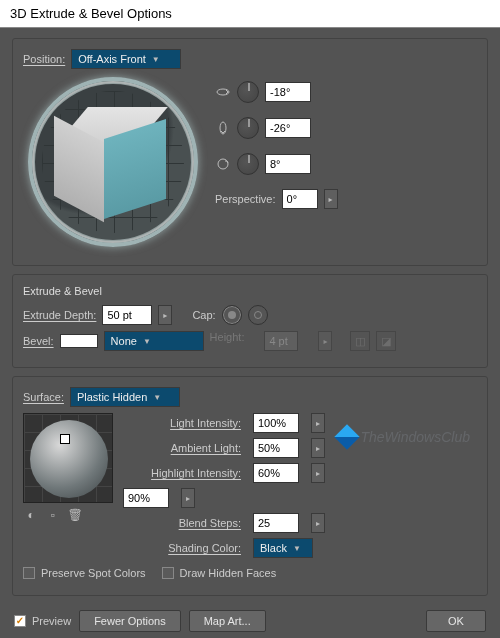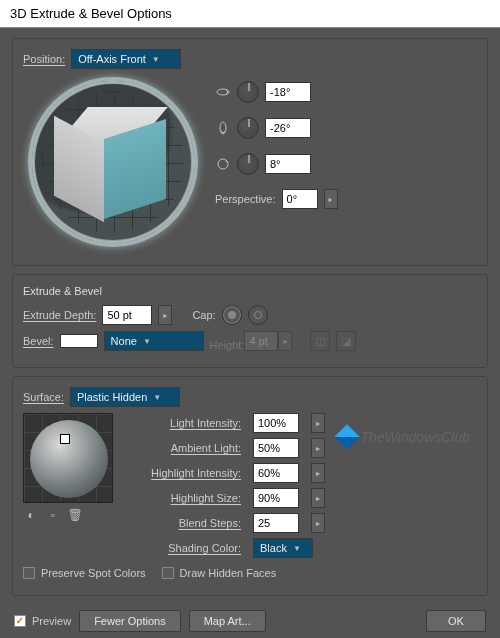--- a/index.html
+++ b/index.html
@@ -146,21 +146,21 @@
             <span class="dot" style="background:#555;border:1px solid #888"></span>
           </div>
       </div>
       <div class="row">
         <span class="lbl u">Bevel:</span>
         <div class="bevel-swatch"></div>
         <div class="combo" style="width:100px">
           <span>None</span>
           <span class="arrow">▼</span>
         </div>
-        <span class="disabled" style="display:flex;align-items:flex-end;gap:0">
+        <span class="disabled" style="display:flex;align-items:flex-start;gap:20px">
           <span class="lbl disabled">Height:</span>
           <input class="input" style="width: 34px;" disabled="" value="4 pt">
           <div class="stepper" style="opacity:.5">▸</div>
         </span>
         <span style="width:6px"></span>
         <div class="sq-btn" style="opacity:.5">◫</div>
         <div class="sq-btn" style="opacity:.5">◪</div>
       </div>
     </div>
 
@@ -195,21 +195,20 @@
             <span class="lbl u">Ambient Light:</span>
             <input class="input" value="50%" style="">
             <div class="stepper">▸</div>
           </div>
           <div class="surf-row">
             <span class="lbl u">Highlight Intensity:</span>
             <input class="input" value="60%" style="">
             <div class="stepper">▸</div>
           </div>
           <div class="surf-row">
-            <span class="lbl u">Highlight Size:</span>
             <input class="input" value="90%" style="">
             <div class="stepper">▸</div>
           </div>
           <div class="surf-row">
             <span class="lbl u">Blend Steps:</span>
             <input class="input" value="25" style="">
             <div class="stepper">▸</div>
           </div>
           <div class="surf-row">
             <span class="lbl u">Shading Color:</span>

